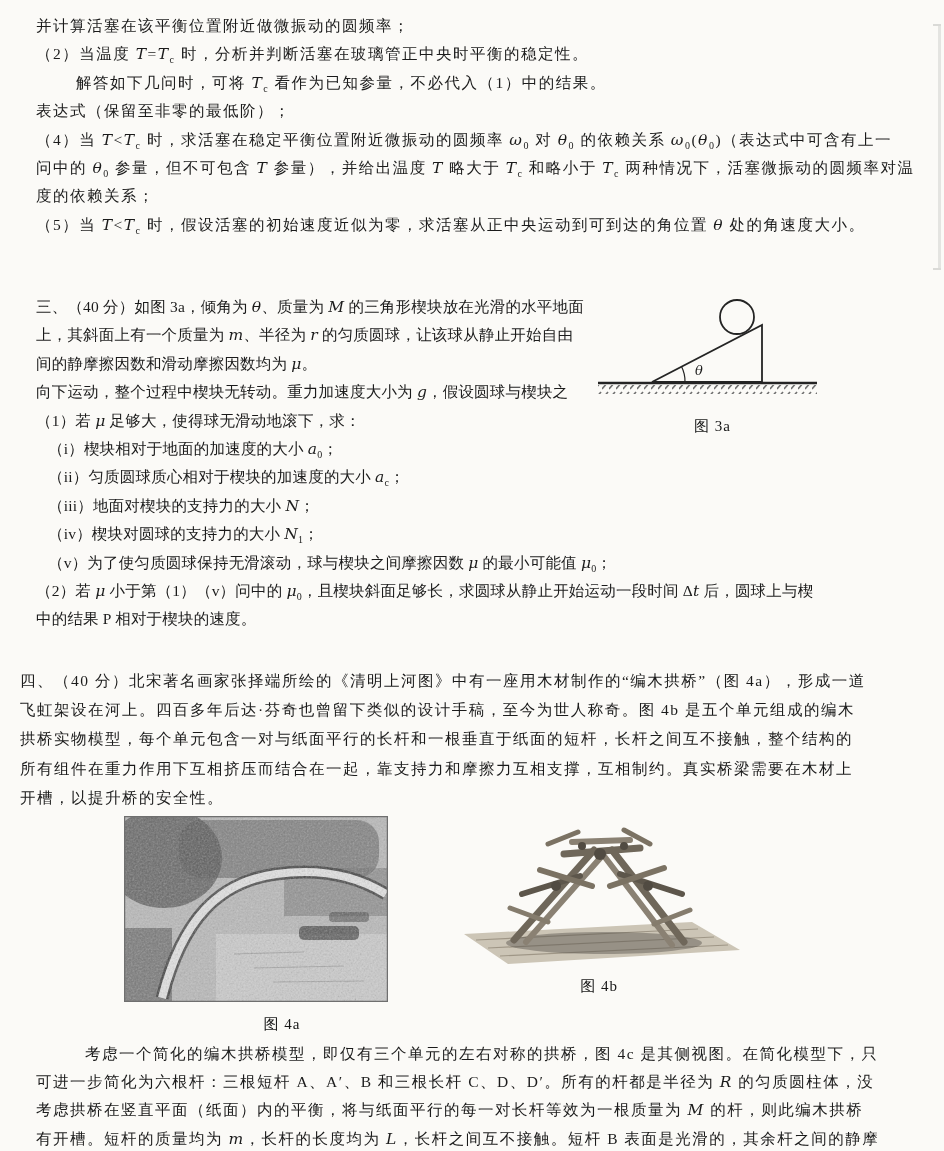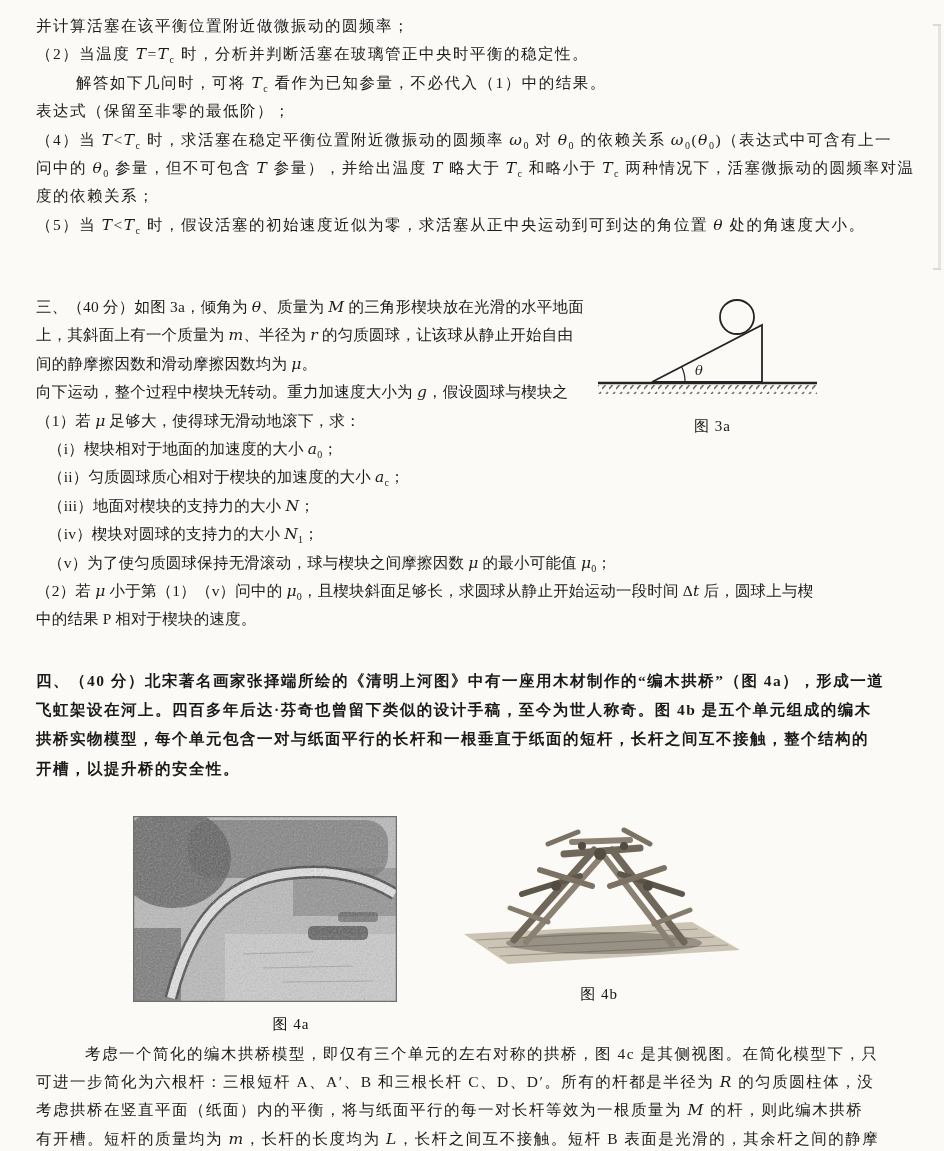--- a/index.html
+++ b/index.html
@@ -28,24 +28,24 @@
   sub{font-size:10px;line-height:0;}
   .fig-caption{
     text-align:center;
     font-size:15px;
     letter-spacing:1px;
     line-height:20px;
     color:#161616;
   }
   #fig3a{left:595px;top:290px;width:235px;}
   #fig3a .fig-caption{margin-top:4px;}
-  #fig4a{left:133px;top:816px;width:316px;}
+  #fig4a{left:124px;top:816px;width:316px;}
   #fig4a .fig-caption{margin-top:8px;}
   #fig4b{left:452px;top:798px;width:294px;}
-  #fig4b .fig-caption{margin-top:8px;}
+  #fig4b .fig-caption{margin-top:0;}
   #edge-mark{
     position:absolute;left:938px;top:24px;width:3px;height:246px;
     background:#e4e4e1;
   }
   #edge-mark::before,#edge-mark::after{
     content:"";position:absolute;right:0;width:8px;height:2px;background:#dadad7;
   }
   #edge-mark::before{top:0;}
   #edge-mark::after{bottom:0;}
 </style>
@@ -88,24 +88,25 @@
     <line x1="3" y1="93" x2="222" y2="93" stroke="#242424" stroke-width="2.4"></line>
     <rect x="3" y="95" width="219" height="9" fill="url(#hatch)"></rect>
     <path d="M57 92 L167 92 L167 35 Z" fill="none" stroke="#242424" stroke-width="1.8"></path>
     <circle cx="142" cy="27" r="17" fill="none" stroke="#242424" stroke-width="1.8"></circle>
     <path d="M90 92 A33 33 0 0 0 86.5 76.5" fill="none" stroke="#242424" stroke-width="1.2"></path>
     <text x="100" y="85" font-size="13" font-style="italic" fill="#1b1b1b" font-family="DejaVu Serif, serif">θ</text>
   </svg>
   <div class="fig-caption">图 3a</div>
 </div>
 
-<div id="sec4" class="sec wide" style="left:36px;top:666px;font-weight:bold;">
+<div id="sec4" class="sec wide" style="left:20px;top:666px;">
   <div class="ln">四、（40 分）北宋著名画家张择端所绘的《清明上河图》中有一座用木材制作的“编木拱桥”（图 4a），形成一道</div>
   <div class="ln">飞虹架设在河上。四百多年后达·芬奇也曾留下类似的设计手稿，至今为世人称奇。图 4b 是五个单元组成的编木</div>
   <div class="ln">拱桥实物模型，每个单元包含一对与纸面平行的长杆和一根垂直于纸面的短杆，长杆之间互不接触，整个结构的</div>
+  <div class="ln">所有组件在重力作用下互相挤压而结合在一起，靠支持力和摩擦力互相支撑，互相制约。真实桥梁需要在木材上</div>
   <div class="ln">开槽，以提升桥的安全性。</div>
 </div>
 
 <div id="fig4a" class="sec">
   <svg width="264" height="186" viewBox="0 0 264 186">
     <defs>
       <filter id="noiseA" x="0" y="0" width="100%" height="100%">
         <feTurbulence type="fractalNoise" baseFrequency="0.55" numOctaves="2" result="n"></feTurbulence>
         <feColorMatrix in="n" type="saturate" values="0"></feColorMatrix>
       </filter>

